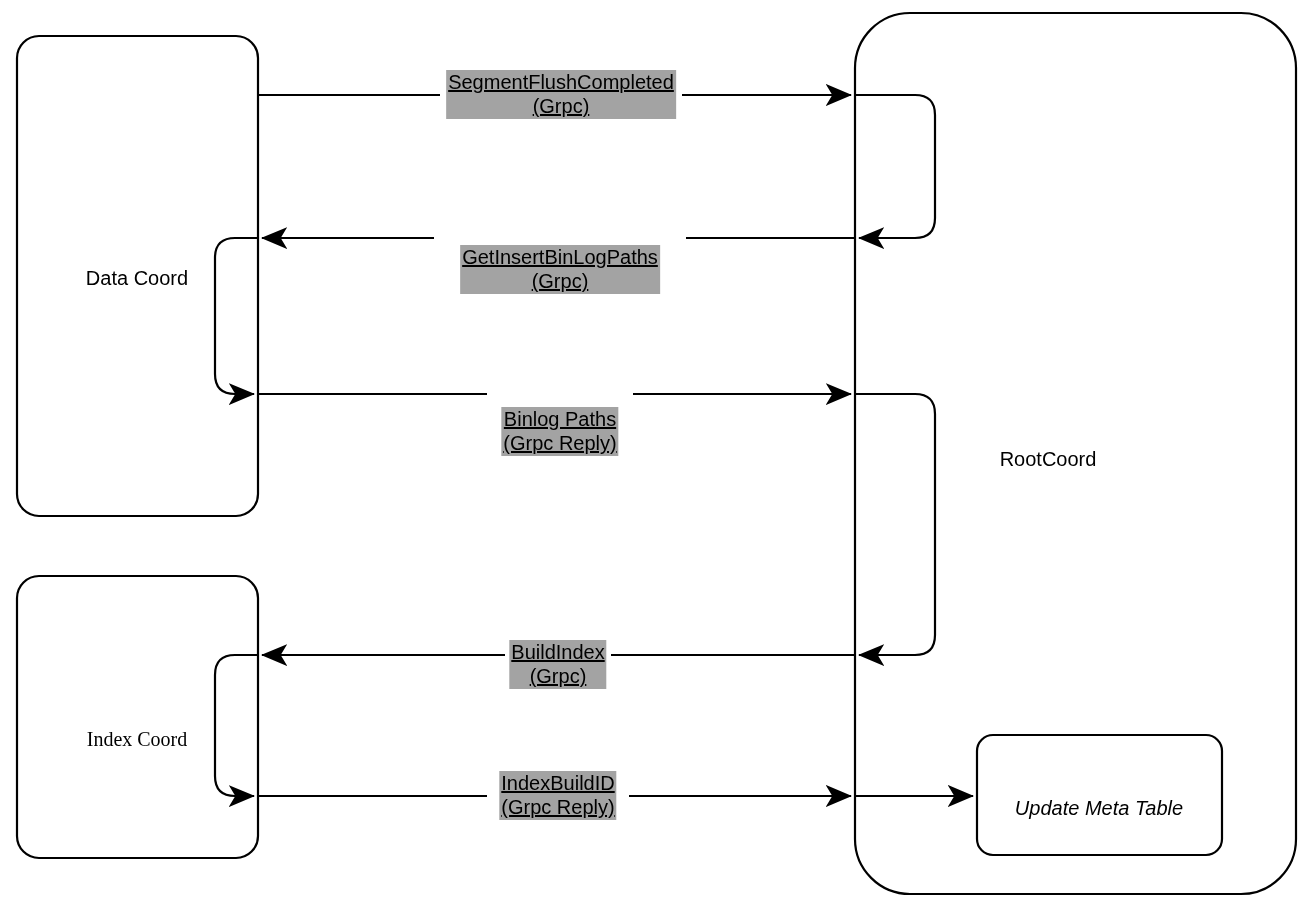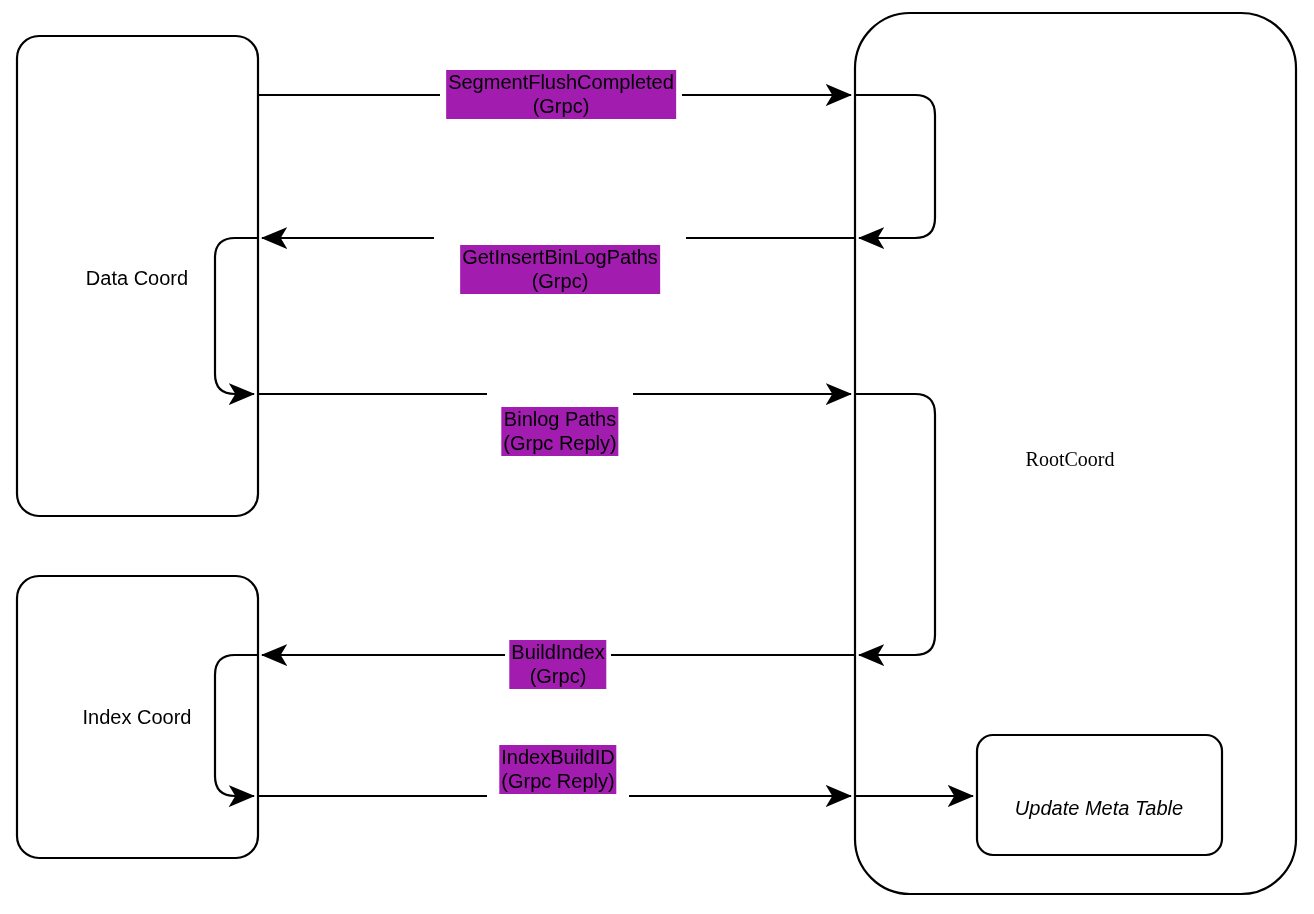--- a/index.html
+++ b/index.html
@@ -54,22 +54,23 @@
   }
   .edge-label {
     position: absolute;
     font-family: "Liberation Sans", sans-serif;
     font-size: 20px;
     color: #000000;
     white-space: nowrap;
     text-align: center;
     transform: translateX(-50%);
     line-height: 1.22;
-    background: #a21caf;
+    background: #a3a3a3;
     padding: 0 2px;
+    text-decoration: underline;
   }
   .edge-label .lbl-line1 { display: block; }
   .edge-label .lbl-line2 { display: block; }
 </style>
 </head>
 <body>
 
 <div id="canvas">
 
   <svg id="diagram-svg" viewBox="0 0 1314 914" xmlns="http://www.w3.org/2000/svg">
@@ -111,23 +112,23 @@
     <path class="conn-loop" d="M 258 655 L 235 655 Q 215 655 215 675 L 215 776 Q 215 796 235 796 L 254 796" marker-end="url(#arrowR)"></path>
 
     <path class="conn-line" d="M 258 796 L 487 796"></path>
     <path class="conn-line" d="M 629 796 L 851 796" marker-end="url(#arrowR)"></path>
 
     <path class="conn-line" d="M 855 796 L 973 796" marker-end="url(#arrowR)"></path>
   </svg>
 
   <div class="node-label" style="left:137px; top:278px;">Data Coord</div>
 
-  <div class="node-label" style="left:137px; top:717px;">Index Coord</div>
+  <div class="node-label" style="left:137px; top:739px;font-family:Liberation Serif, serif;">Index Coord</div>
 
-  <div class="node-label" style="left:1070px; top:459px;font-family:Liberation Serif, serif;">RootCoord</div>
+  <div class="node-label" style="left:1048px; top:459px;">RootCoord</div>
 
   <div class="node-label" style="left:1099px; top:808px;font-style:italic;">Update Meta Table</div>
 
   <div class="edge-label" style="left:561px; top:70px;">
     <span class="lbl-line1">SegmentFlushCompleted</span>
     <span class="lbl-line2">(Grpc)</span>
   </div>
 
   <div class="edge-label" style="left:560px; top:213px;margin-top:32px;">
     <span class="lbl-line1">GetInsertBinLogPaths</span>
@@ -137,18 +138,18 @@
   <div class="edge-label" style="left:560px; top:369px;margin-top:38px;">
     <span class="lbl-line1">Binlog Paths</span>
     <span class="lbl-line2">(Grpc Reply)</span>
   </div>
 
   <div class="edge-label" style="left:558px; top:630px;margin-top:10px;">
     <span class="lbl-line1">BuildIndex</span>
     <span class="lbl-line2">(Grpc)</span>
   </div>
 
-  <div class="edge-label" style="left:558px; top:745px;">
+  <div class="edge-label" style="left:558px; top:771px;">
     <span class="lbl-line1">IndexBuildID</span>
     <span class="lbl-line2">(Grpc Reply)</span>
   </div>
 
 </div>
 
 </body></html>

